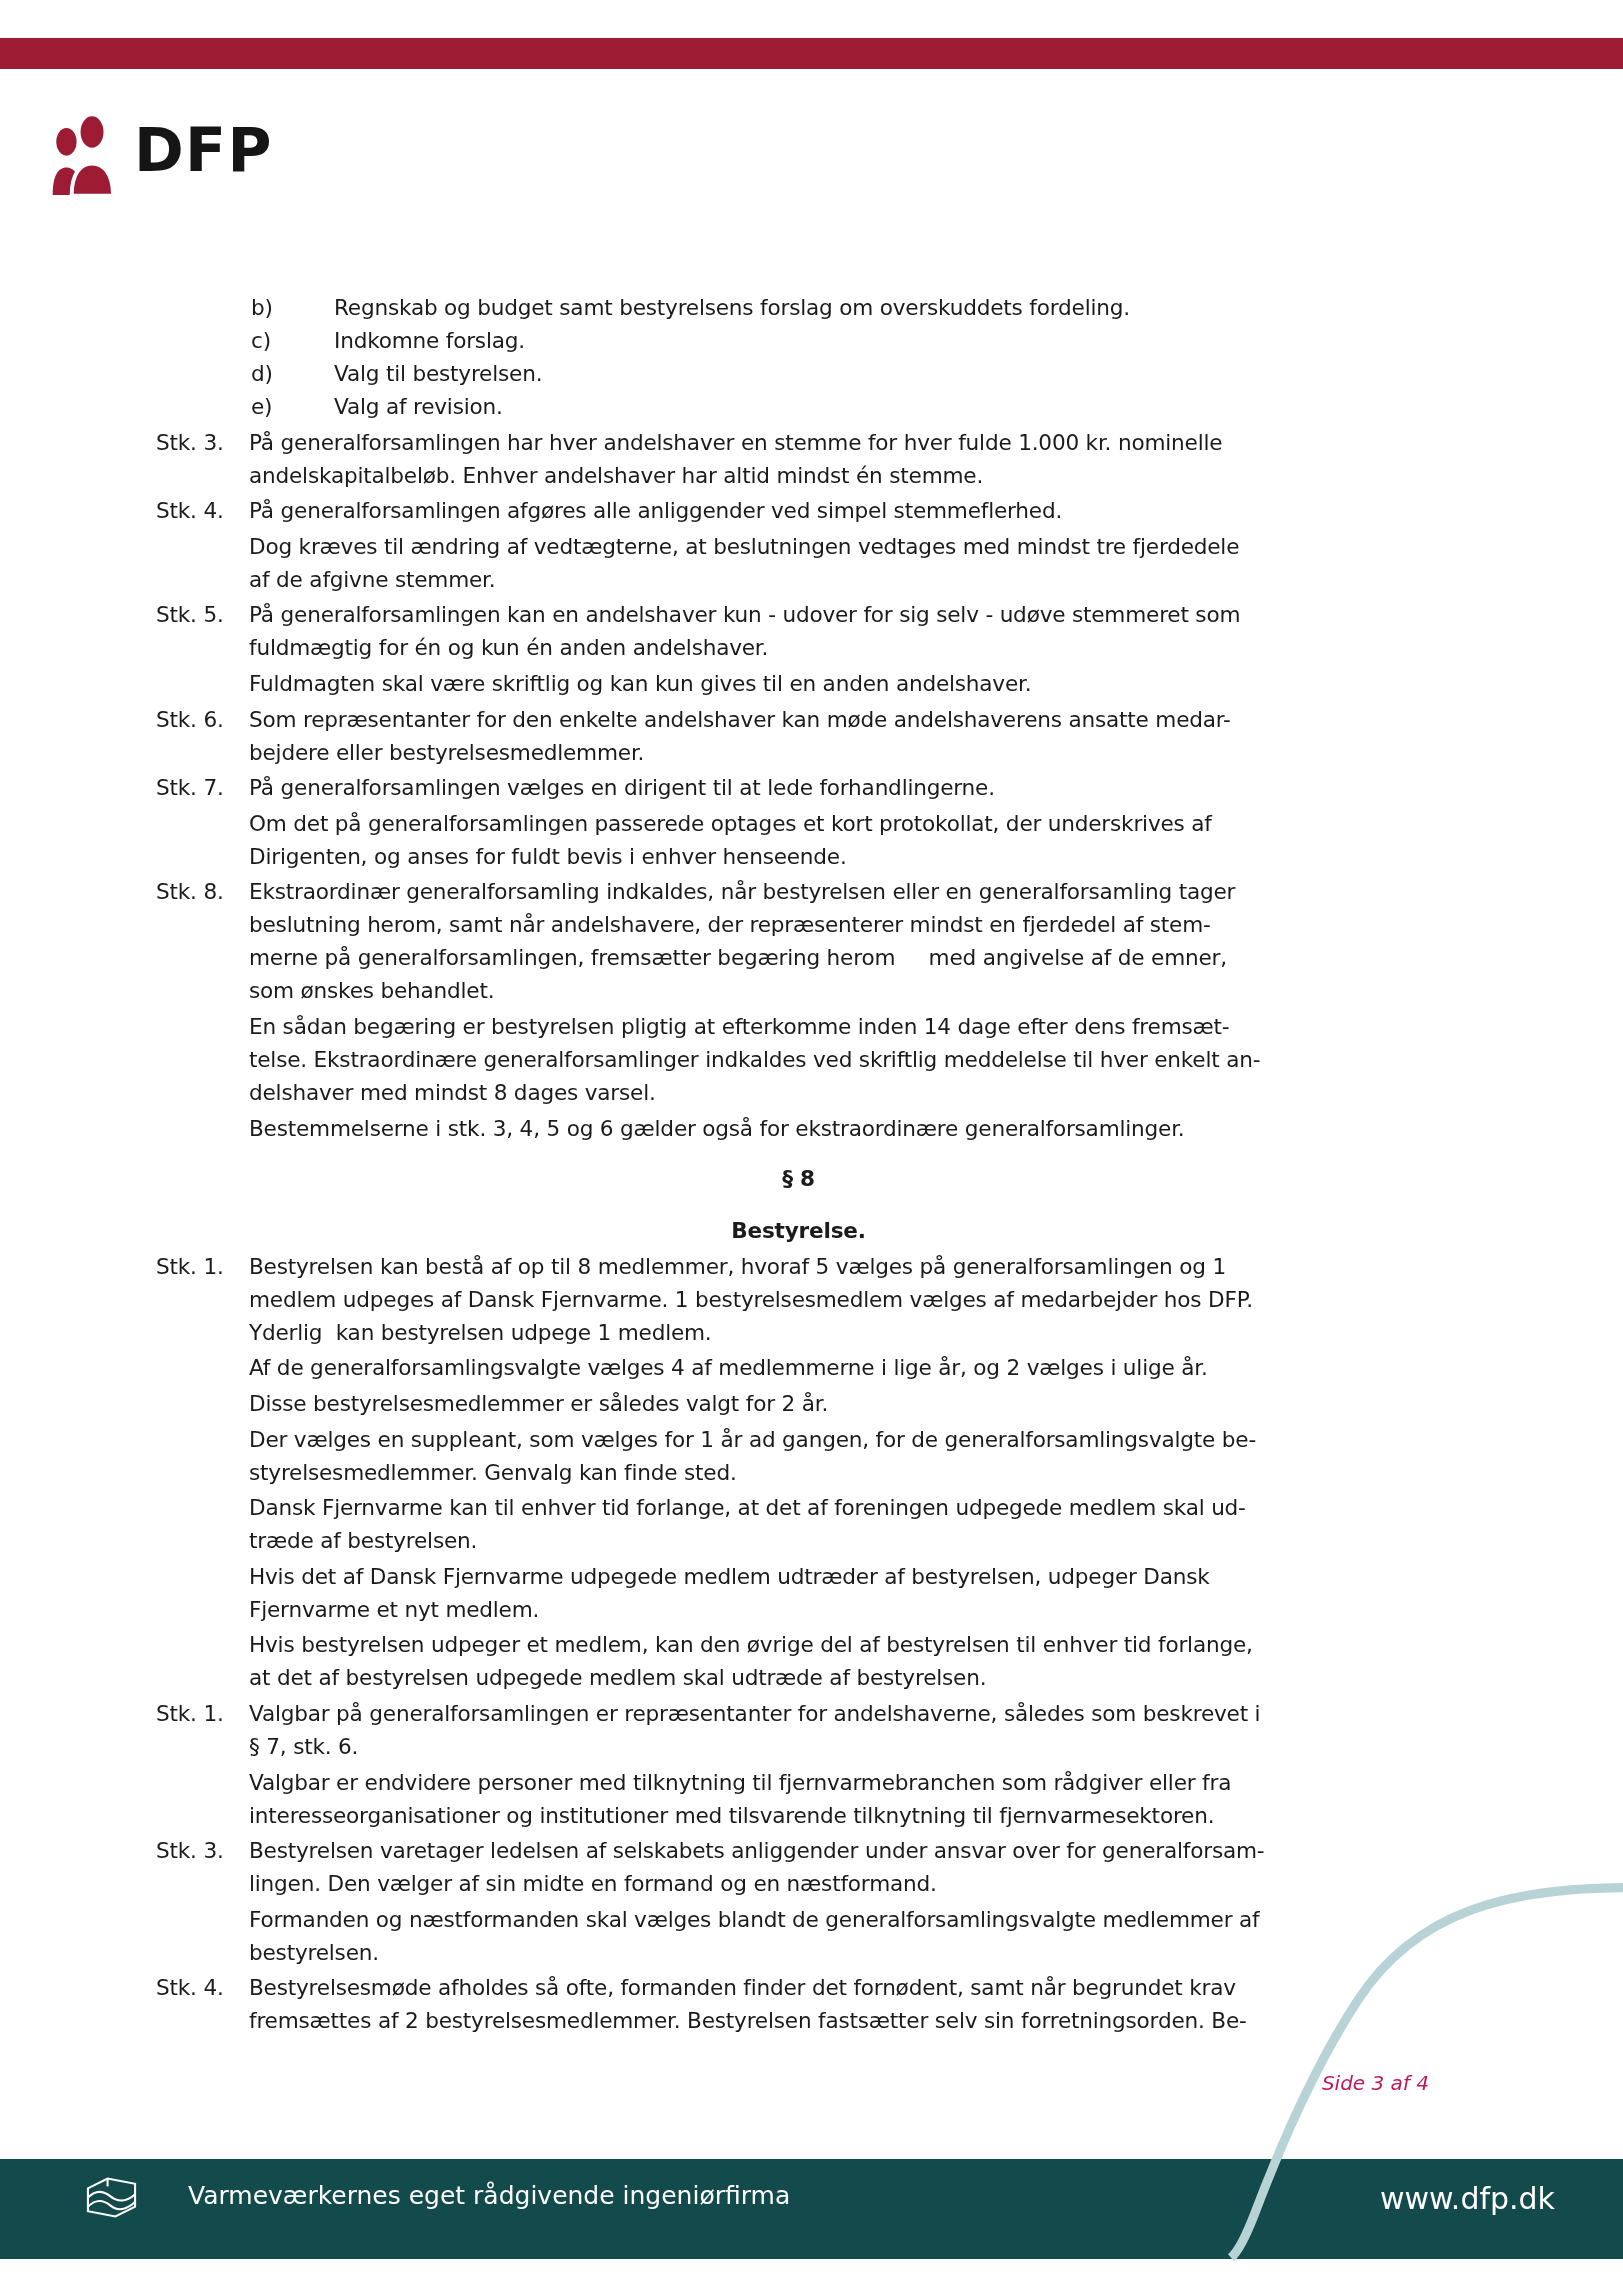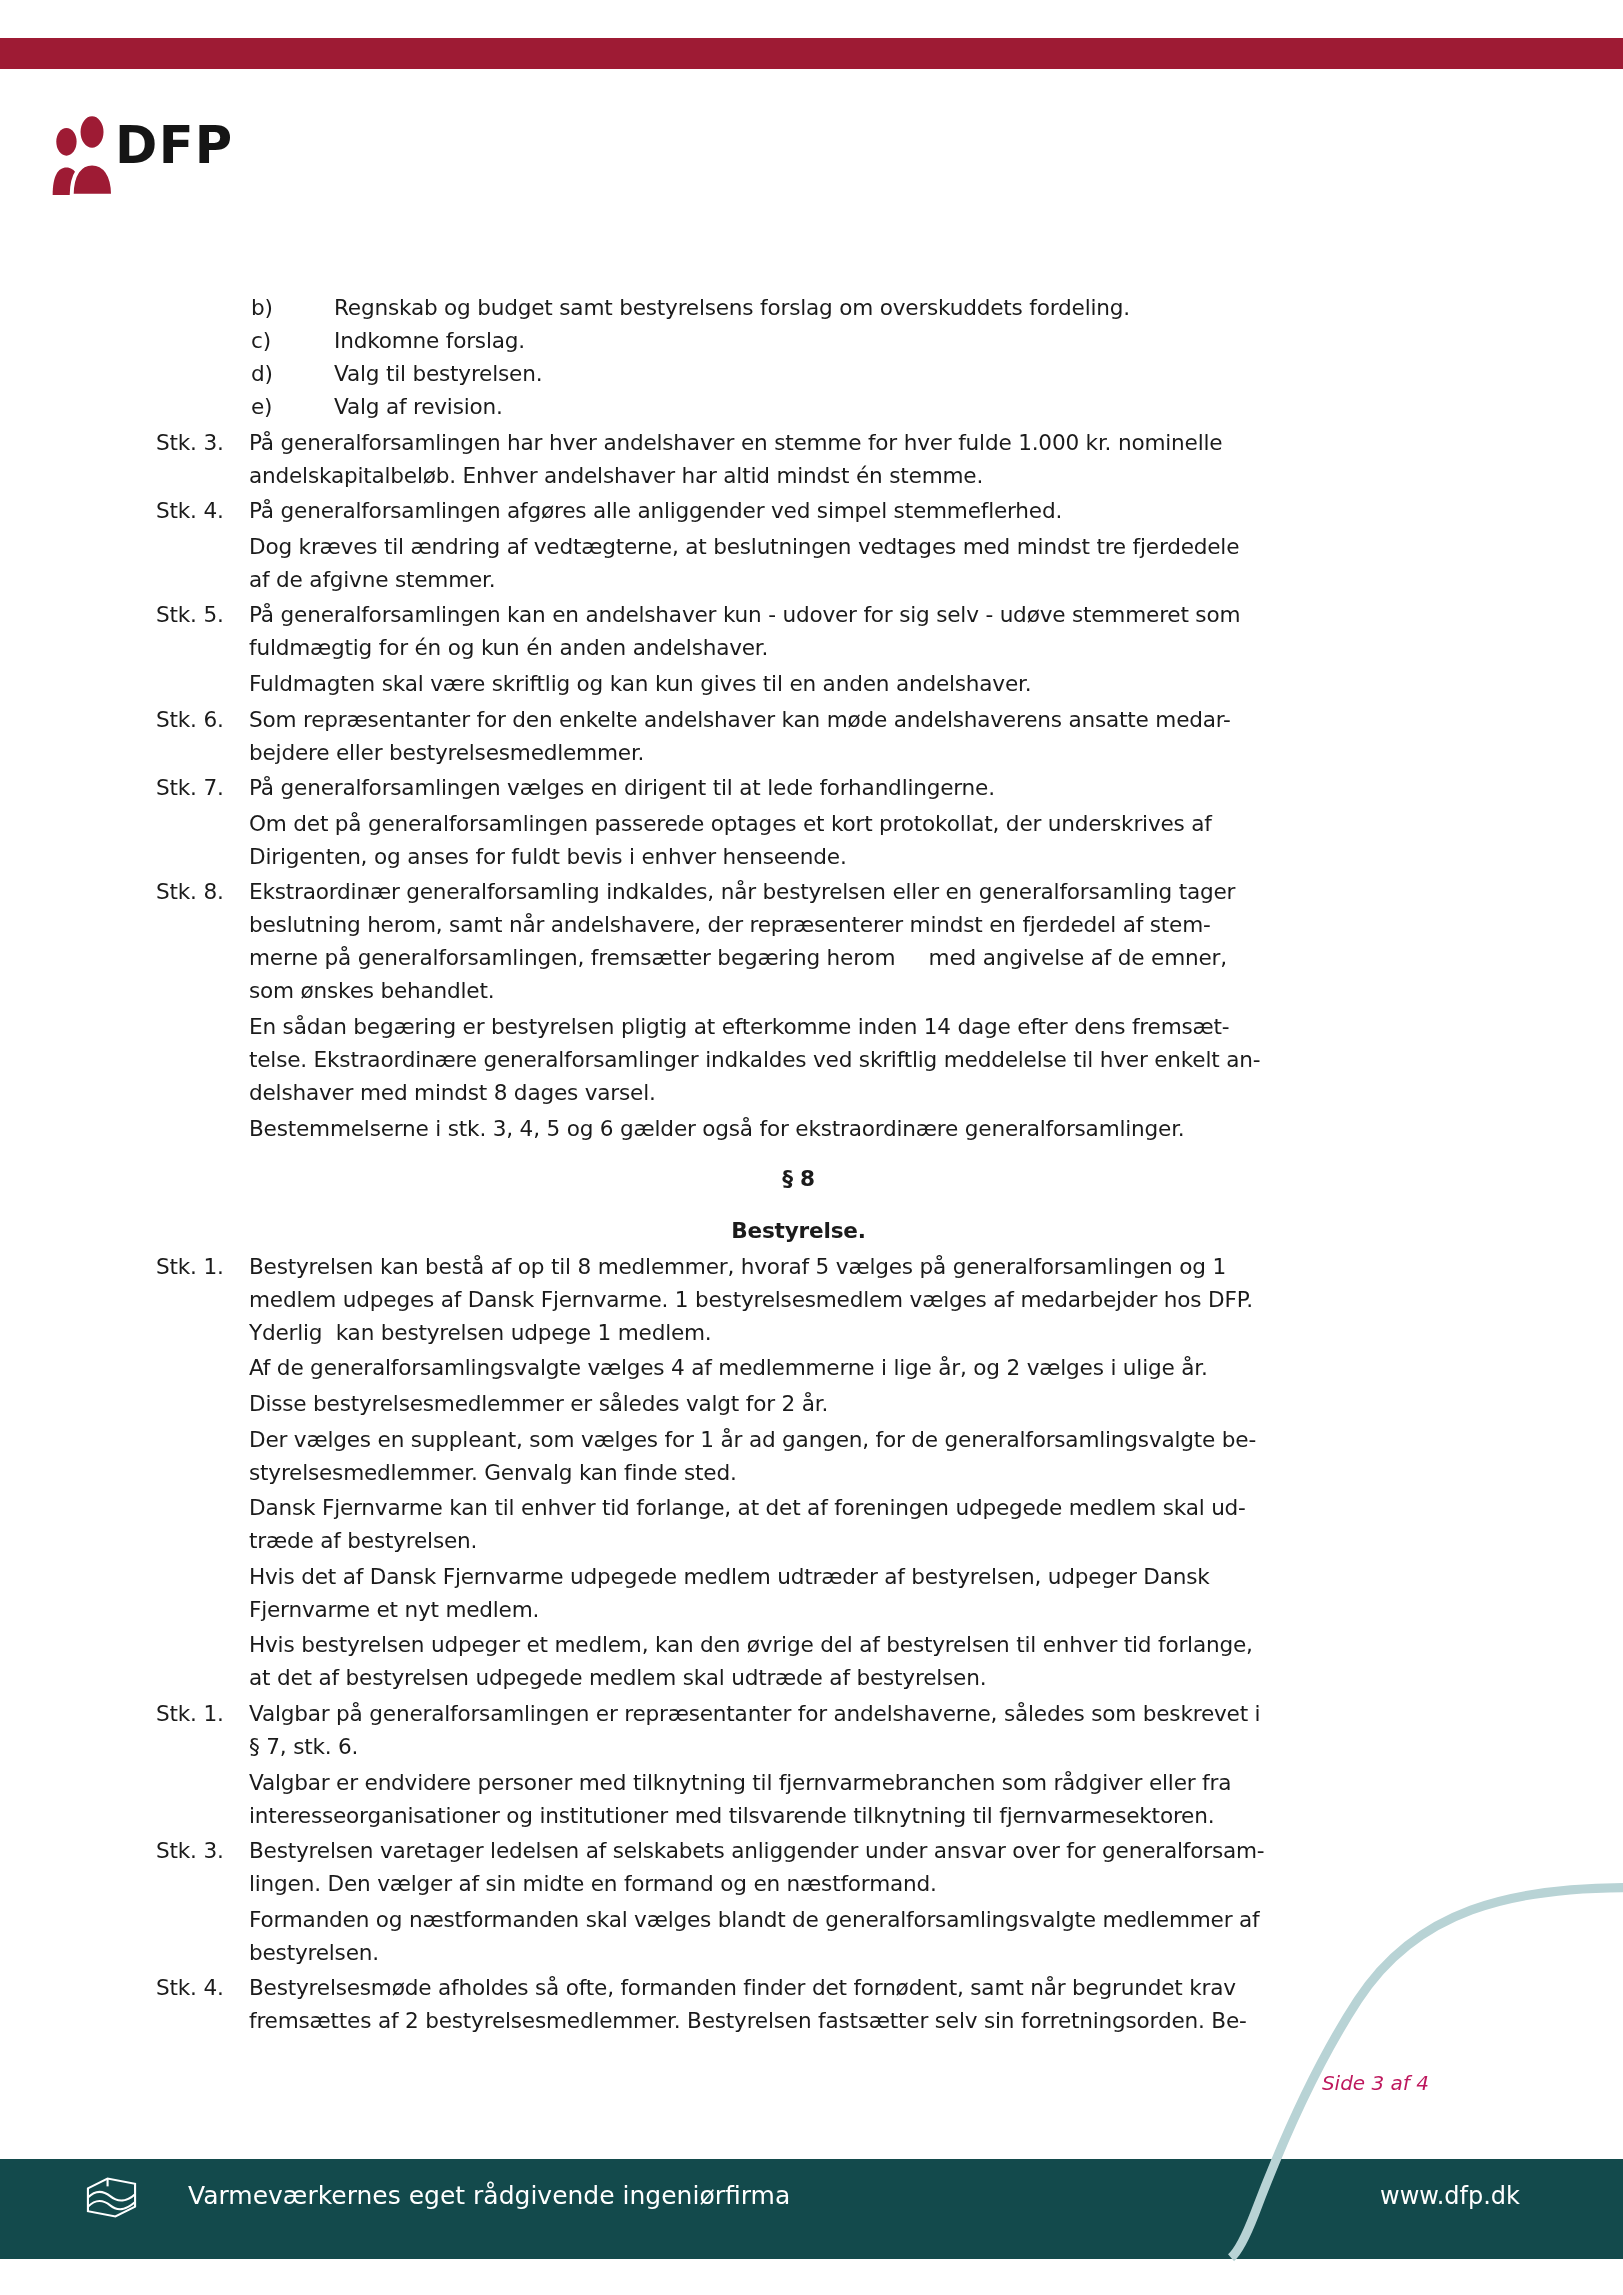--- a/index.html
+++ b/index.html
@@ -8,22 +8,22 @@
     background:#ffffff;
     font-family:"DejaVu Sans",sans-serif;
     color:#1b1b1b;
   }
   
   .topbar{position:absolute;left:0;top:38px;width:1623px;height:31px;}
   
   .logo{position:absolute;left:52px;top:111px;display:flex;align-items:flex-start;}
   .logo-mark{width:63px;height:84px;}
   .logo-text{
-    font-size:51px;font-weight:800;line-height:1;color:#151515;
-    letter-spacing:1.3px;margin-left:0;margin-top:9.2px;
+    font-size:60px;font-weight:800;line-height:1;color:#151515;
+    letter-spacing:1.3px;margin-left:19px;margin-top:9.2px;
     font-family:"DejaVu Sans",sans-serif;
   }
   
   .content{
     position:absolute;left:156px;top:291px;width:1285px;
     font-size:21.6px;line-height:33px;letter-spacing:-0.2px;
   }
   .list-row{display:flex;padding-left:95px;}
   .list-label{width:83px;flex:none;}
   .list-text{flex:1;}
@@ -43,21 +43,21 @@
   .curve-svg{position:absolute;left:0;top:0;z-index:3;pointer-events:none;}
   
   .footer{position:absolute;left:0;top:2159px;width:1623px;height:100px;z-index:2;}
   .footer-logo{position:absolute;left:84px;top:2177px;z-index:4;}
   .footer-tagline{
     position:absolute;left:172px;top:2183px;z-index:4;
     font-size:25px;line-height:1;color:#ffffff;letter-spacing:0px;margin-left:16px;
   }
   .footer-url{
     position:absolute;left:1380px;top:2184px;z-index:4;
-    font-size:24px;line-height:1;color:#ffffff;
+    font-size:30px;line-height:1;color:#ffffff;
   }
 </style>
 </head>
 <body>
 
 <div class="topbar" style="background: rgb(158, 27, 52);"></div>
 
 <div class="logo">
   <svg class="logo-mark" viewBox="0 0 96 128">
     <g fill="#9e1b34">

